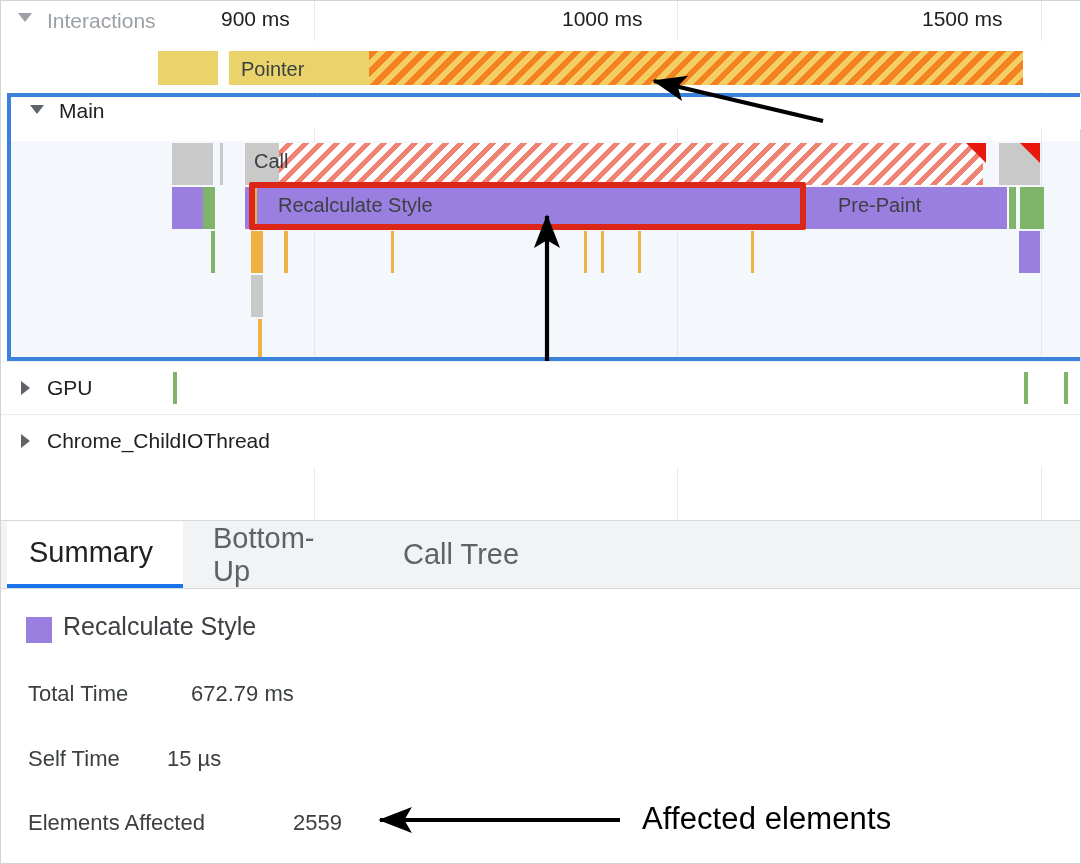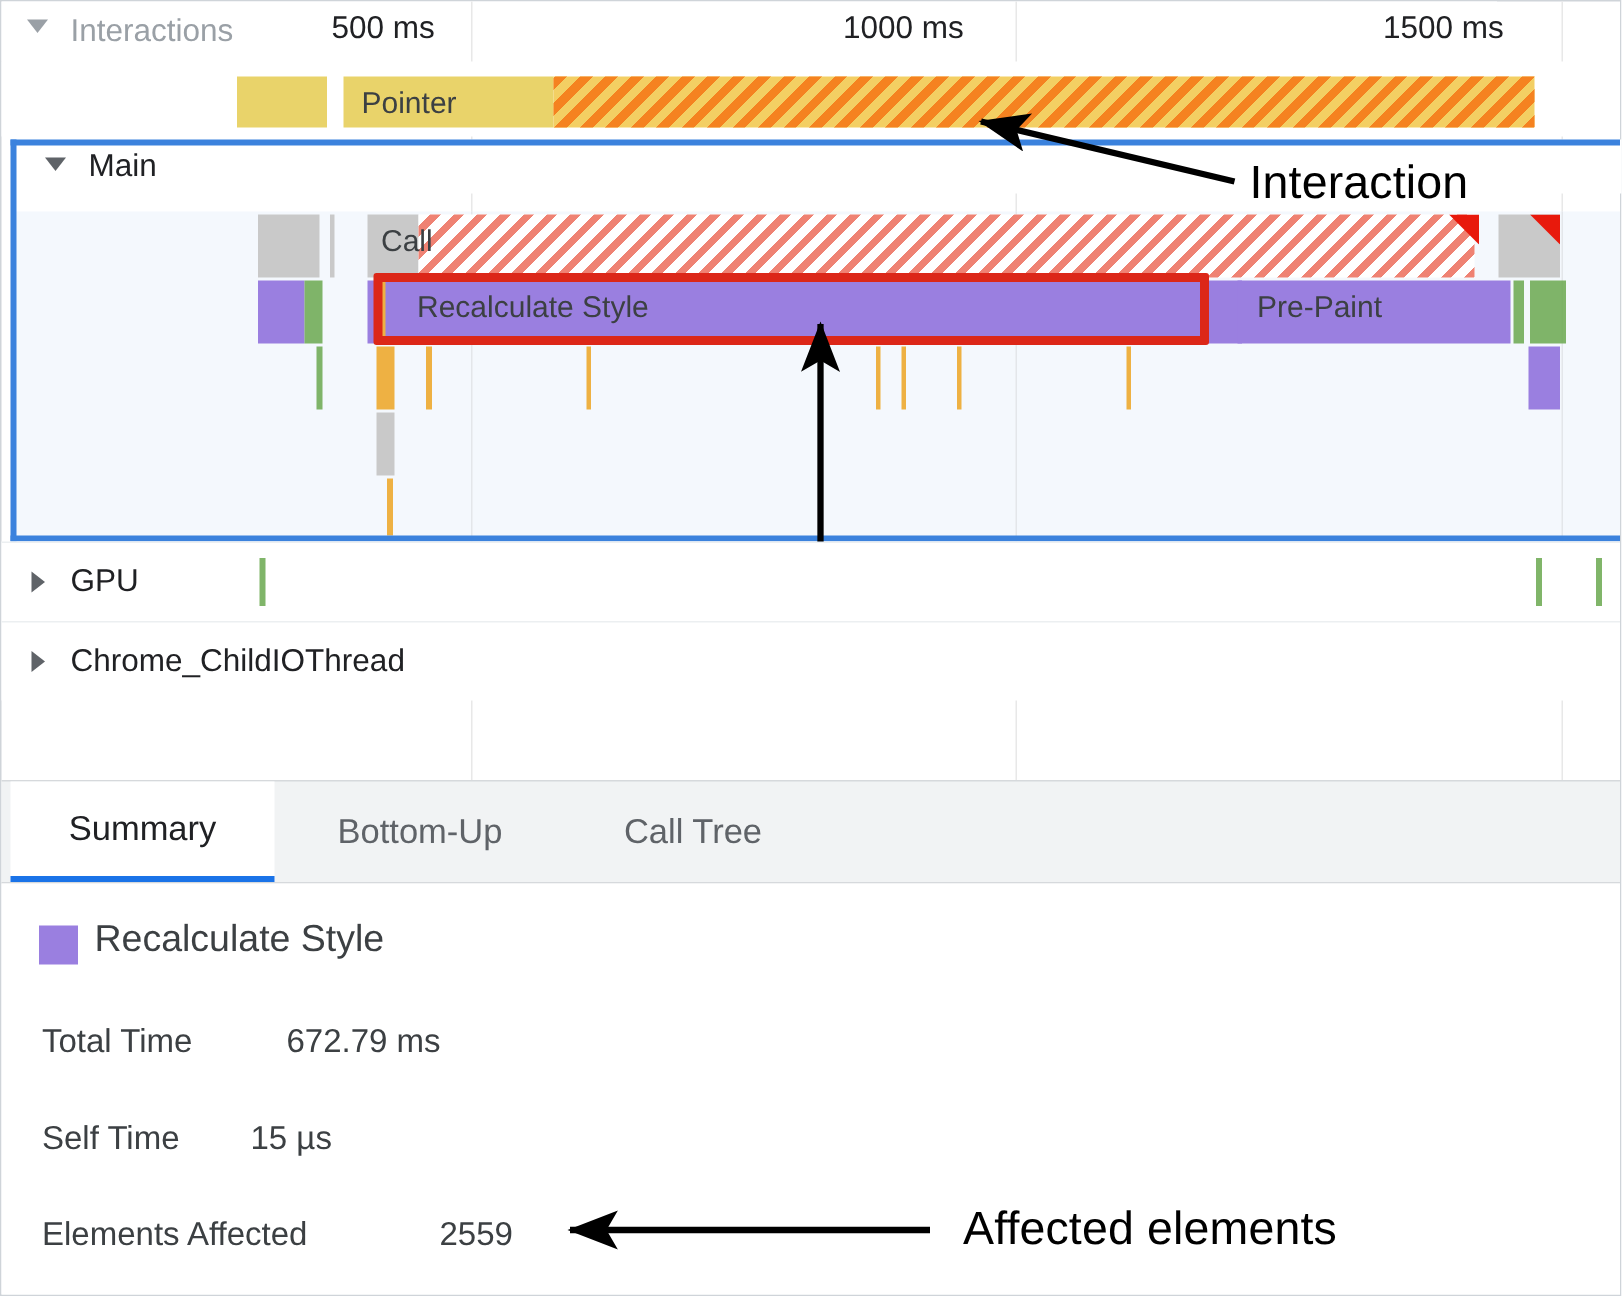--- a/index.html
+++ b/index.html
@@ -58,22 +58,22 @@
   
   #selection-box{left:248px;top:181px;width:557px;height:48px;border:6px solid #dc2718;
     box-sizing:border-box;border-radius:2px;pointer-events:none;}
 
   
   .thread-row{position:absolute;left:0;width:1079px;height:53px;background:#fff;
     border-top:1px solid #eceff1;box-sizing:border-box;}
 
   
   #tabbar{left:0;top:519px;width:1079px;height:69px;background:#f1f3f4;border-top:1px solid #d6d9dc;border-bottom:1px solid #d6d9dc;box-sizing:border-box;}
-  .tab{position:absolute;top:0;height:67px;display:flex;align-items:center;justify-content:center;
-    font-size:23px;color:#5f6368;cursor:pointer;padding:0 22px;box-sizing:border-box;}
+  .tab{position:absolute;top:0;height:67px;display:flex;align-items:center;
+    font-size:29px;color:#5f6368;cursor:pointer;padding:0 22px;box-sizing:border-box;}
   .tab.active{color:#202124;border-bottom:4px solid #1a73e8;background:#fff;}
 
   
   #summary{left:0;top:588px;width:1079px;height:274px;background:#fff;}
   .sum-swatch{position:absolute;width:26px;height:26px;background:#9a7fe0;}
   .sum-title{position:absolute;font-size:25px;color:#3c4043;white-space:nowrap;}
   .sum-key{position:absolute;font-size:22px;color:#3c4043;white-space:nowrap;}
   .sum-val{position:absolute;font-size:22px;color:#3c4043;white-space:nowrap;}
 
   
@@ -82,21 +82,21 @@
 </style>
 </head>
 <body>
 
 <div class="app">
 
   <div class="abs" id="ruler">
     <div class="track-name grey" style="left:46px;top:8px;">Interactions</div>
     <div class="abs tri-down" style="left:17px;top:12px;"></div>
 
-    <div class="ruler-label" style="left:220px;">500 ms</div>
+    <div class="ruler-label" style="left:220px;">900 ms</div>
     <div class="ruler-label" style="left:561px;">1000 ms</div>
     <div class="ruler-label" style="left:921px;">1500 ms</div>
   </div>
 
   <div class="vline" style="left:313px;top:0;height:519px;"></div>
   <div class="vline" style="left:676px;top:0;height:519px;"></div>
   <div class="vline" style="left:1040px;top:0;height:519px;"></div>
 
   <div class="abs" id="interactions-row">
     <div class="bar yellow" style="left:157px;top:10px;width:60px;height:34px;"></div>
@@ -207,16 +207,15 @@
       </marker>
     </defs>
 
     <path d="M822,120 L653,80" stroke="#000" stroke-width="4.2" fill="none" marker-end="url(#ah)"></path>
 
     <path d="M546,360 L546,215" stroke="#000" stroke-width="4.2" fill="none" marker-end="url(#ah)"></path>
 
     <path d="M619,819 L379,819" stroke="#000" stroke-width="4.2" fill="none" marker-end="url(#ah)"></path>
   </svg>
 
-  <div class="anno-text" style="left:832px;top:103px;">Interaction</div>
   <div class="anno-text" style="left:641px;top:800px;">Affected elements</div>
 
 </div>
 
 </body></html>

